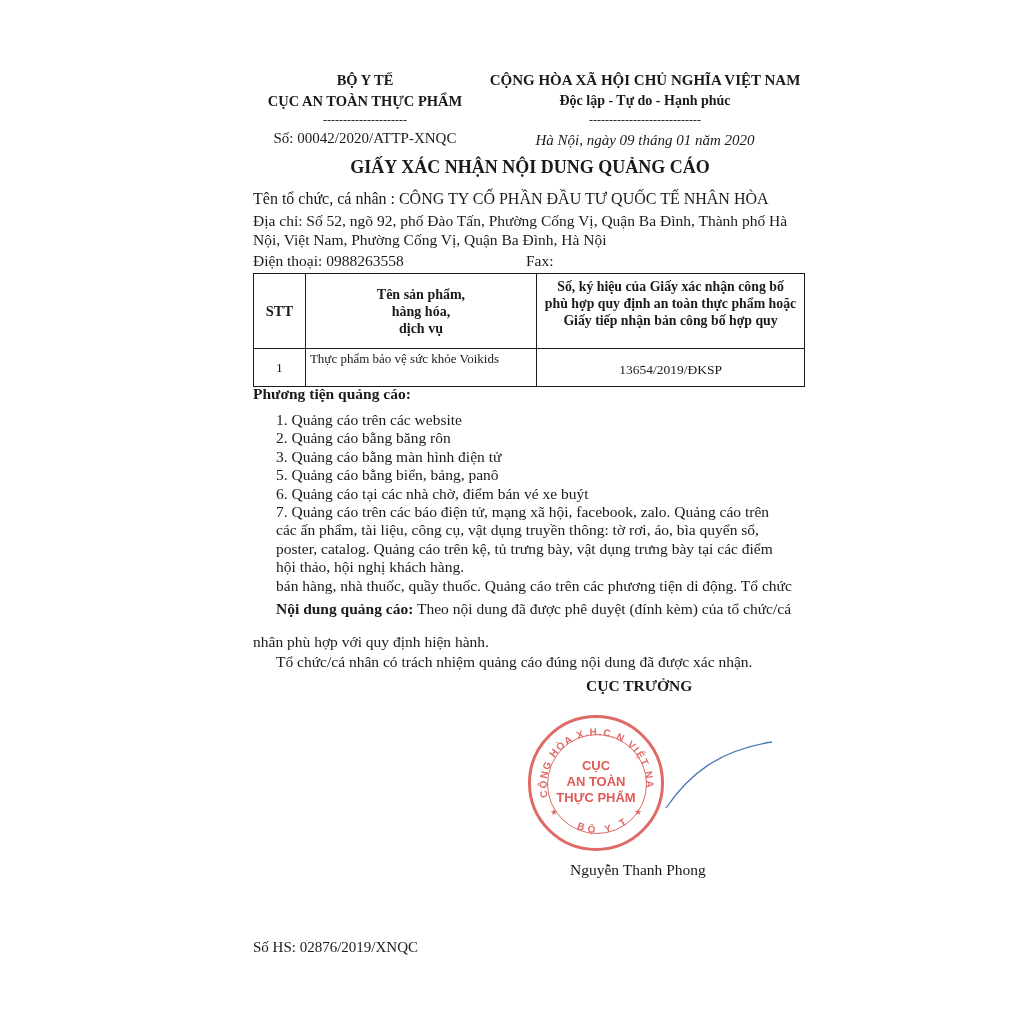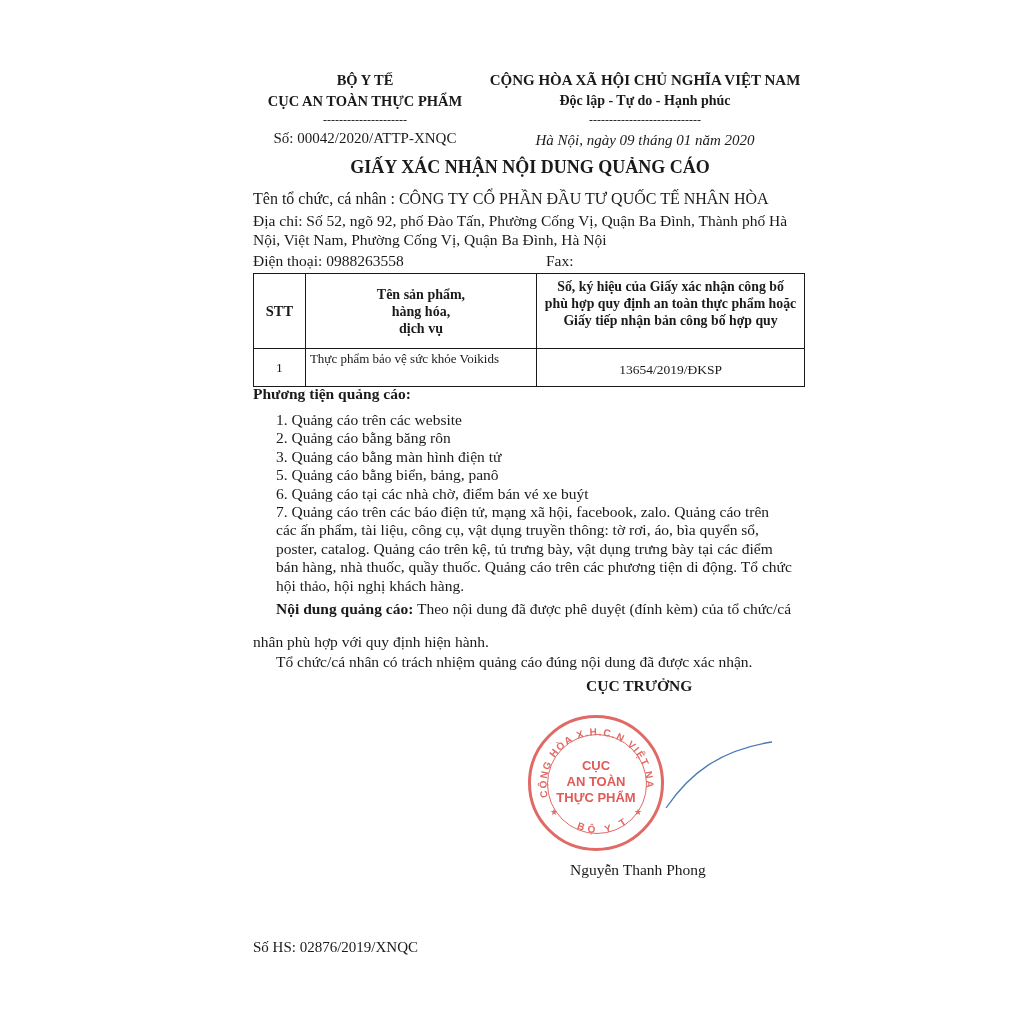--- a/index.html
+++ b/index.html
@@ -35,21 +35,21 @@
 <div class="abs hdr-r b" style="top:91px; font-size:14px;">Độc lập - Tự do - Hạnh phúc</div>
 <div class="abs hdr-r dash" style="top:114px;">----------------------------</div>
 <div class="abs hdr-r" style="top:130px; font-size:15px; font-style:italic;">Hà Nội, ngày 09 tháng 01 năm 2020</div>
 
 <div class="abs b" style="left:250px; width:560px; text-align:center; top:157px; font-size:18px;">GIẤY XÁC NHẬN NỘI DUNG QUẢNG CÁO</div>
 
 <div class="abs body-text" style="left:253px; top:190px; font-size:16px;">Tên tổ chức, cá nhân : CÔNG TY CỔ PHẦN ĐẦU TƯ QUỐC TẾ NHÂN HÒA</div>
 <div class="abs body-text" style="left:253px; top:212px; font-size:15.5px;">Địa chỉ: Số 52, ngõ 92, phố Đào Tấn, Phường Cống Vị, Quận Ba Đình, Thành phố Hà</div>
 <div class="abs body-text" style="left:253px; top:231px; font-size:15.5px;">Nội, Việt Nam, Phường Cống Vị, Quận Ba Đình, Hà Nội</div>
 <div class="abs body-text" style="left:253px; top:252px;">Điện thoại: 0988263558</div>
-<div class="abs body-text" style="left:546px; top:252px;">Fax:</div>
+<div class="abs body-text" style="left:526px; top:252px;">Fax:</div>
 
 <table class="prod">
   <colgroup>
       <col style="width:52px">
       <col style="width:232px">
       <col style="width:268px">
     </colgroup>
   <tbody>
       <tr>
     <th style="font-size:14.5px;">STT</th>
@@ -75,22 +75,22 @@
 <div class="abs b" style="left:253px; top:385px; font-size:15.5px;">Phương tiện quảng cáo:</div>
 <div class="list" style="top:411px;">
   <div>1. Quảng cáo trên các website</div>
   <div>2. Quảng cáo bằng băng rôn</div>
   <div>3. Quảng cáo bằng màn hình điện tử</div>
   <div>5. Quảng cáo bằng biển, bảng, panô</div>
   <div>6. Quảng cáo tại các nhà chờ, điểm bán vé xe buýt</div>
   <div>7. Quảng cáo trên các báo điện tử, mạng xã hội, facebook, zalo. Quảng cáo trên</div>
   <div>các ấn phẩm, tài liệu, công cụ, vật dụng truyền thông: tờ rơi, áo, bìa quyển sổ,</div>
   <div>poster, catalog. Quảng cáo trên kệ, tủ trưng bày, vật dụng trưng bày tại các điểm</div>
+  <div>hội thảo, hội nghị khách hàng.</div>
   <div>bán hàng, nhà thuốc, quầy thuốc. Quảng cáo trên các phương tiện di động. Tổ chức</div>
-  <div>hội thảo, hội nghị khách hàng.</div>
 </div>
 
 <div class="abs body-text" style="left:276px; top:600px;">
   <span class="b">Nội dung quảng cáo:</span><span style="white-space:pre;"> Theo nội dung đã được phê duyệt (đính kèm) của tổ chức/cá</span>
 </div>
 <div class="abs body-text" style="left:253px; top:633px;">nhân phù hợp với quy định hiện hành.</div>
 <div class="abs body-text" style="left:276px; top:653px;">Tổ chức/cá nhân có trách nhiệm quảng cáo đúng nội dung đã được xác nhận.</div>
 
 <div class="abs b" style="left:586px; top:677px; font-size:15.5px;">CỤC TRƯỞNG</div>
 

